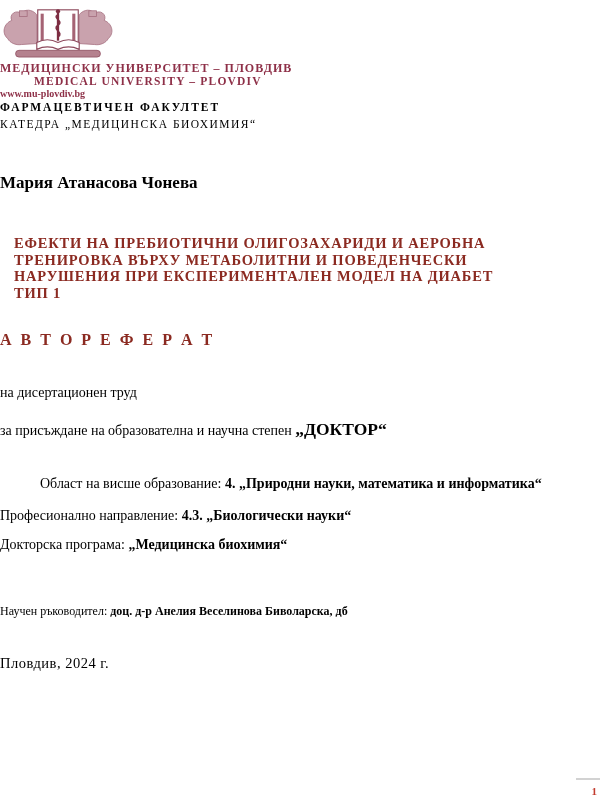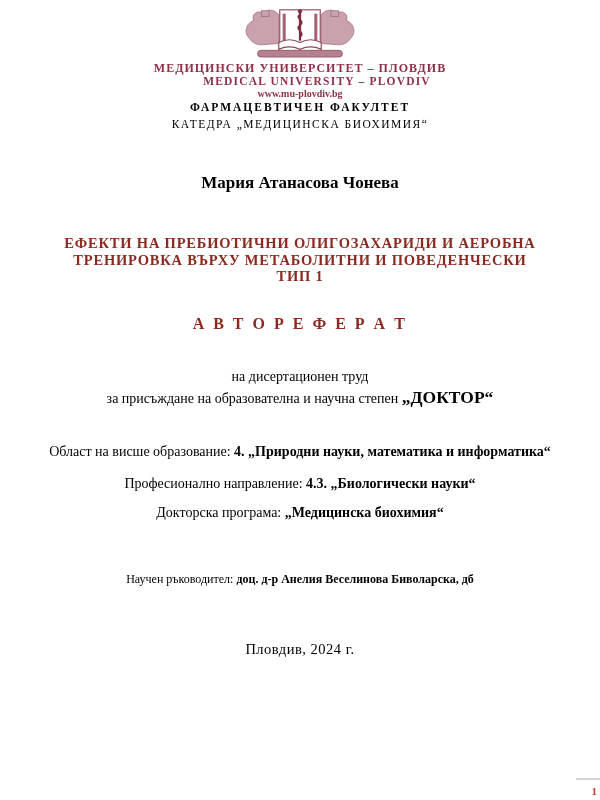--- a/index.html
+++ b/index.html
@@ -1,44 +1,44 @@
 <!DOCTYPE html>
 <html><head>
 <meta charset="utf-8">
 <style>
   html,body { margin:0; padding:0; background:#ffffff; }
   .page {
     width:600px; height:800px; position:relative; background:#fff;
     font-family:"Liberation Serif", serif; color:#000;
-    text-align:center; overflow:hidden; margin:0 auto;
+    text-align:left; overflow:hidden; margin:0 auto;
   }
   .crest-wrap { padding-top:5px; line-height:0; }
   .univ-name-bg { font-weight:bold; color:#8e3048; font-size:12px; letter-spacing:1px; line-height:14px; margin-top:2px; }
   .univ-name-en { font-weight:bold; color:#8e3048; font-size:11.5px; letter-spacing:1.2px; line-height:13px;margin-left:34px; }
   .univ-web     { font-weight:bold; color:#8e3048; font-size:10px; line-height:12px; }
   .faculty    { margin-top:0; font-weight:bold; font-size:11.5px; letter-spacing:2px; line-height:15px; }
   .department { font-weight:normal; font-size:11.5px; letter-spacing:1.5px; line-height:18px; }
   .author { margin-top:40px; font-weight:bold; font-size:17px; line-height:20px; }
   .title {
     margin:42px 14px 0; color:#8b2a21; font-weight:bold;
     font-size:14.5px; line-height:16.5px; letter-spacing:0.8px;
   }
   .title div { display:block; }
   .doctype { margin-top:30px; color:#8b2a21; font-weight:bold; font-size:16px; letter-spacing:2.5px; line-height:18px; }
   .sub1 { margin-top:36px; font-size:14px; line-height:16px; }
-  .sub2 { margin-top:2px; font-size:14px; line-height:20px; }
+  .sub2 { margin-top:18px; font-size:14px; line-height:20px; }
   .sub2 b { font-size:17.5px; }
   .field { font-size:14px; line-height:17px; }
   .field b { font-weight:bold; }
   .field-area { margin:34px auto 0; max-width:520px; }
   .field-direction { margin-top:15px; }
   .field-program { margin-top:12px; }
   .supervisor { margin-top:50px; font-size:12px; line-height:16px; }
   .supervisor b { font-weight:bold; }
-  .cityyear { margin-top:54px; font-size:14.5px; letter-spacing:0.5px; line-height:17px; }
+  .cityyear { margin-top:36px; font-size:14.5px; letter-spacing:0.5px; line-height:17px; }
   .footer-line { position:absolute; right:0; bottom:20px; width:24px; height:2px; background:#d2d2d2; }
   .page-num { position:absolute; right:3px; bottom:3px; color:#c23b2e; font-weight:bold; font-size:11px; line-height:12px; }
 </style>
 </head>
 <body>
 
 <div class="page">
 
   <div class="crest-wrap">
     <svg viewBox="0 0 120 56" width="116" height="54" aria-hidden="true">
@@ -69,20 +69,21 @@
   <div class="univ-web">www.mu-plovdiv.bg</div>
 
   <div class="faculty">ФАРМАЦЕВТИЧЕН ФАКУЛТЕТ</div>
   <div class="department">КАТЕДРА „МЕДИЦИНСКА БИОХИМИЯ“</div>
 
   <div class="author">Мария Атанасова Чонева</div>
 
   <h1 class="title" style="margin-bottom:0;">
     <div>ЕФЕКТИ НА ПРЕБИОТИЧНИ ОЛИГОЗАХАРИДИ И АЕРОБНА</div>
     <div>ТРЕНИРОВКА ВЪРХУ МЕТАБОЛИТНИ И ПОВЕДЕНЧЕСКИ</div>
+    <div>НАРУШЕНИЯ ПРИ ЕКСПЕРИМЕНТАЛЕН МОДЕЛ НА ДИАБЕТ</div>
     <div>ТИП 1</div>
   </h1>
 
   <div class="doctype">А В Т О Р Е Ф Е Р А Т</div>
 
   <div class="sub1">на дисертационен труд</div>
   <div class="sub2"><span>за присъждане на образователна и научна степен </span><b>„ДОКТОР“</b></div>
 
   <div class="field field-area"><span>Област на висше образование: </span><b>4. „Природни науки, математика и информатика“</b></div>
 

